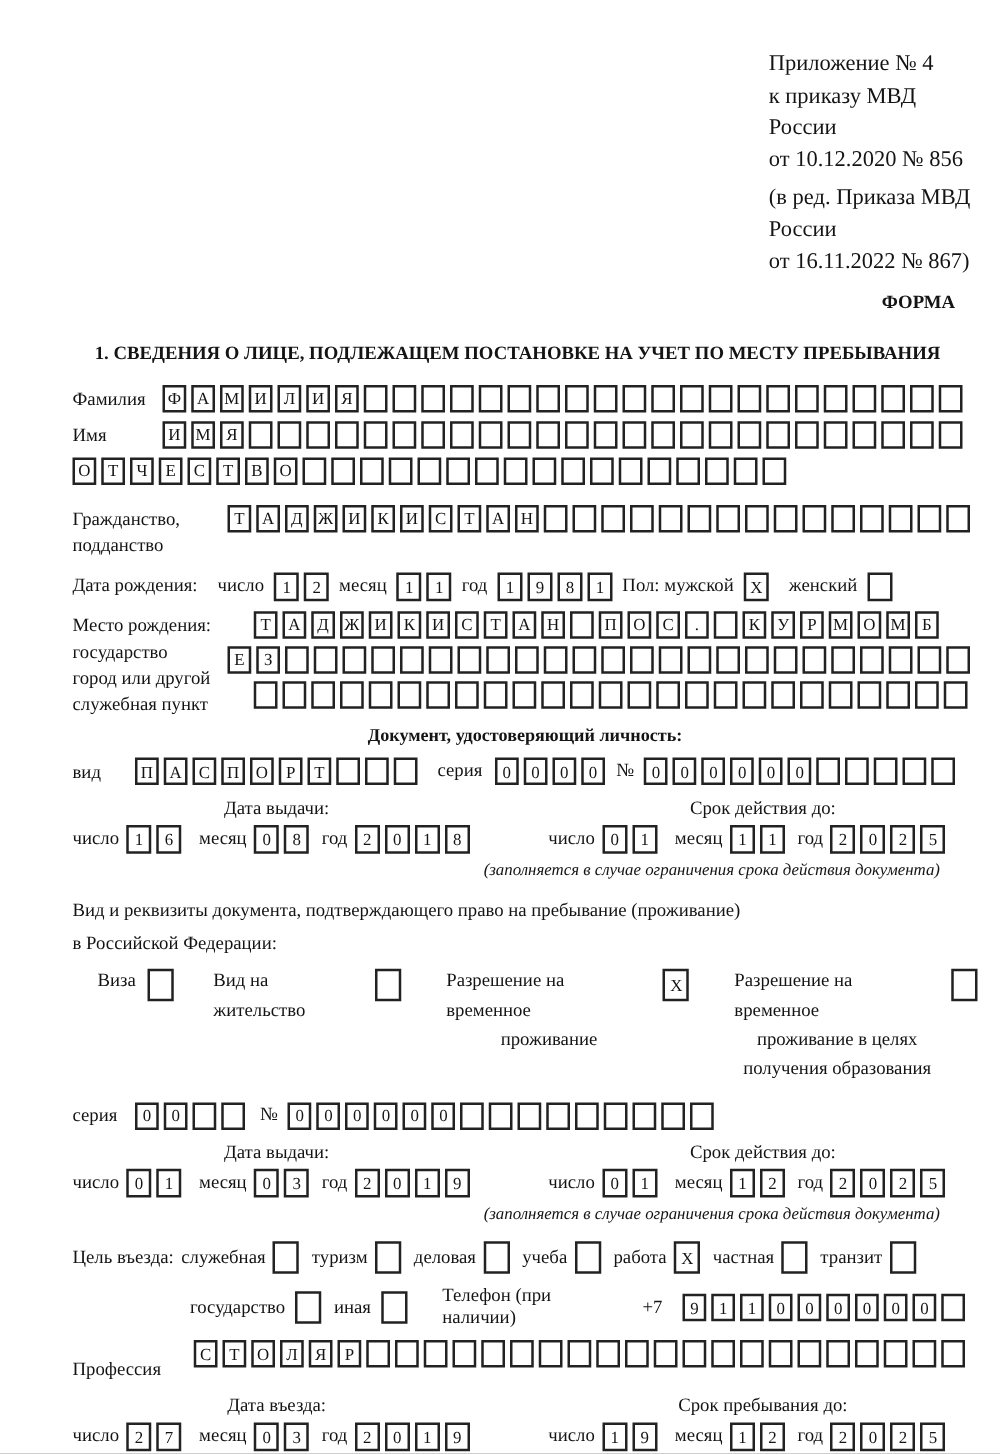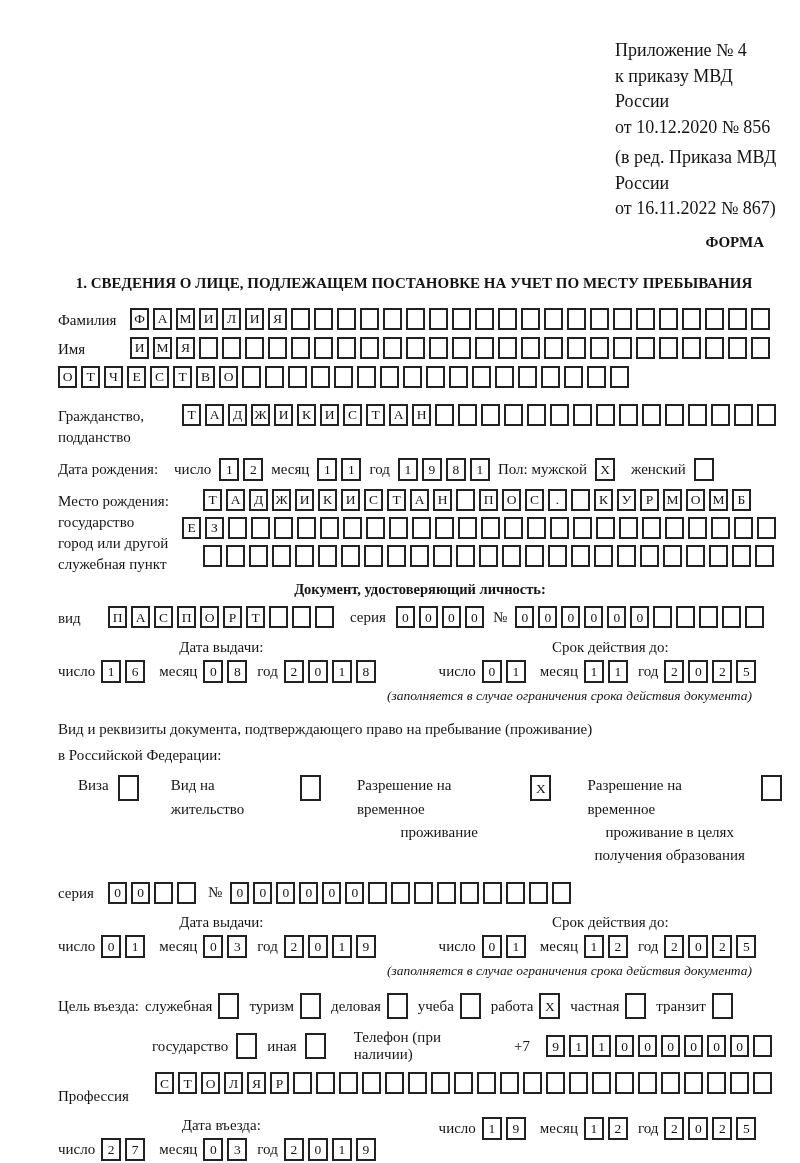--- a/index.html
+++ b/index.html
@@ -664,20 +664,21 @@
         <span class="dl" style="margin-left:10px;">год</span>
         <span class="boxes dg">
             <span class="cell">2</span>
             <span class="cell">0</span>
             <span class="cell">1</span>
             <span class="cell">9</span>
           </span>
       </div>
     </div>
     <div class="dates-col dcol-right">
+      <div class="dheading">Срок пребывания до:</div>
       <div class="dline">
         <span class="dl">число</span>
         <span class="boxes dg">
             <span class="cell">1</span>
             <span class="cell">9</span>
           </span>
         <span class="dl" style="margin-left:14px;">месяц</span>
         <span class="boxes dg">
             <span class="cell">1</span>
             <span class="cell">2</span>

